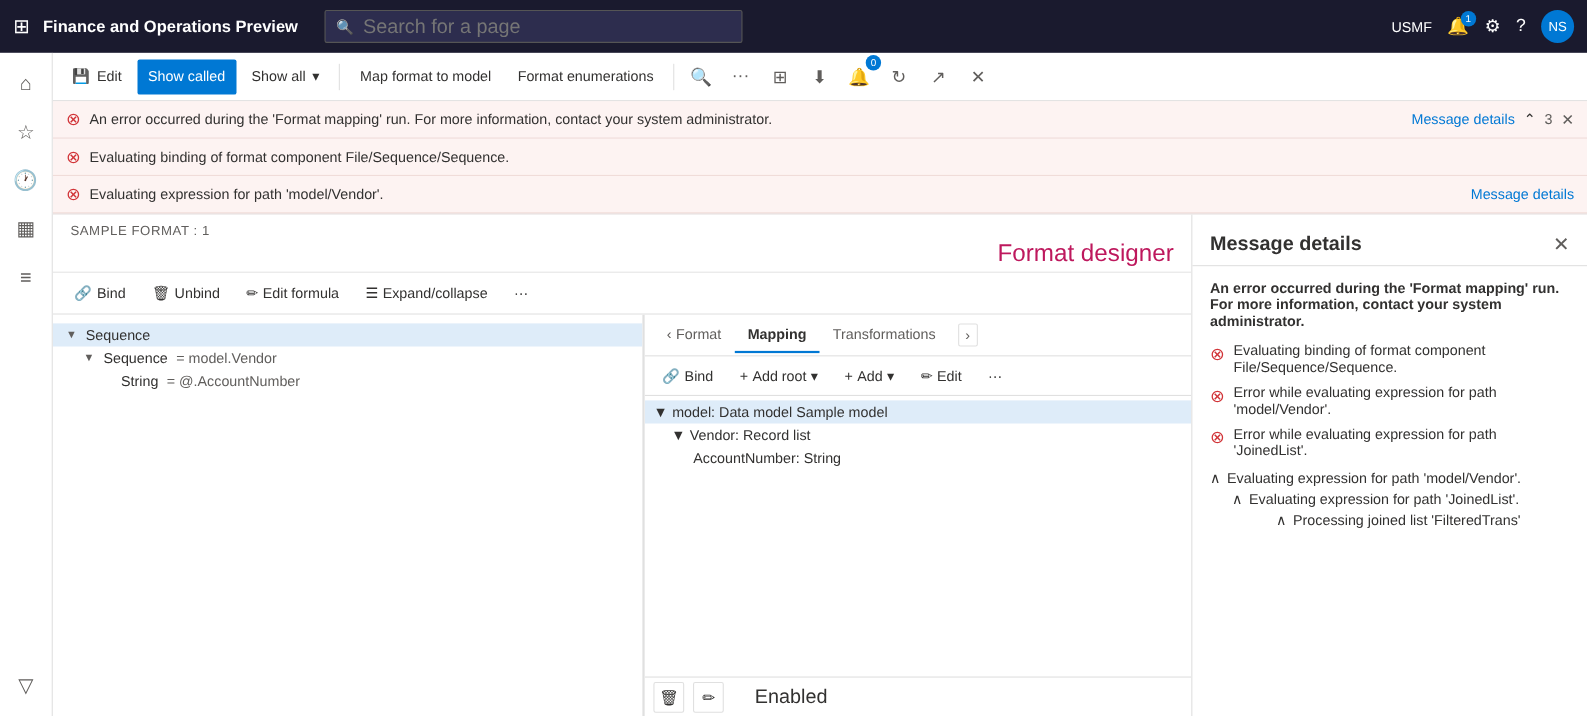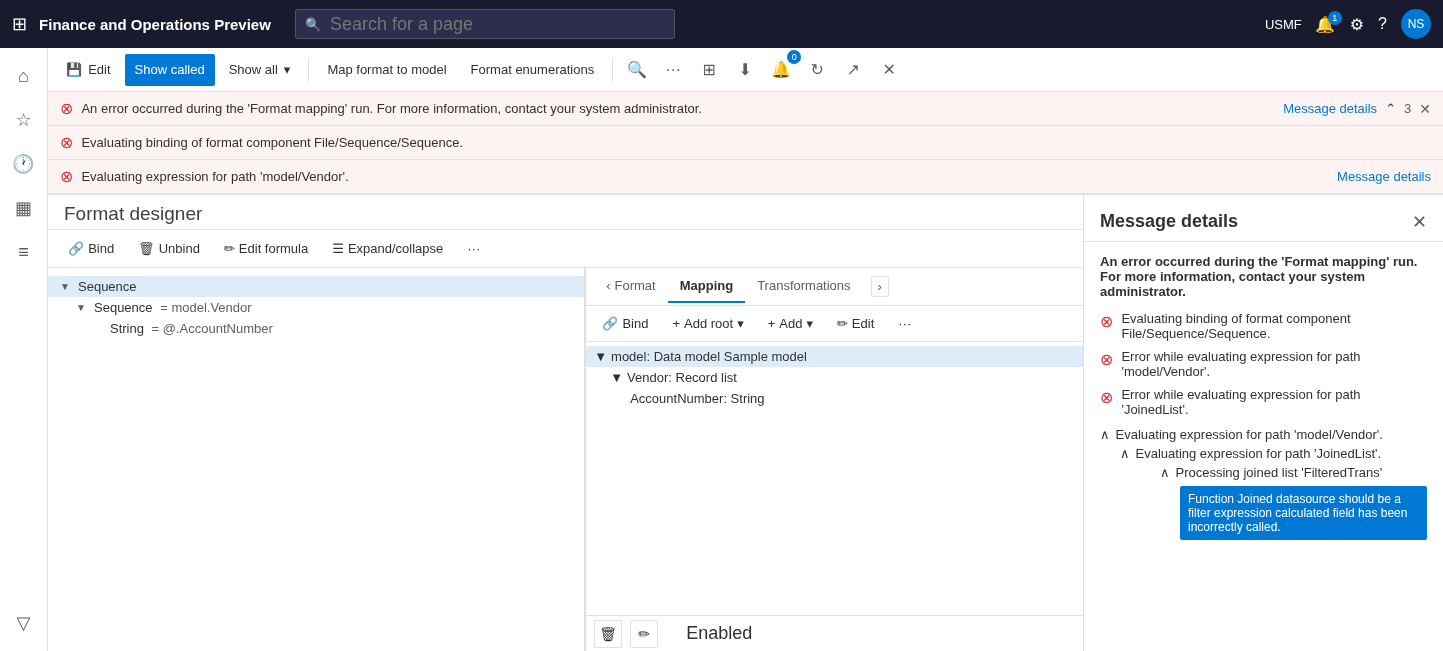--- a/index.html
+++ b/index.html
@@ -186,21 +186,21 @@
       flex-direction: column;
       overflow: hidden;
       padding: 0;
     }
     .designer-header {
       padding: 8px 16px 4px;
       background: #fff;
       border-bottom: 1px solid #e0e0e0;
     }
     .designer-subtitle { font-size: 12px; color: #605e5c; text-transform: uppercase; letter-spacing: 0.5px; }
-    .designer-title { font-size: 19px; font-weight: 300; color: #404040; }
+    .designer-title { font-size: 22px; font-weight: 300; color: #be185d; text-align: right; }
 
     
     .designer-toolbar {
       background: #fff;
       border-bottom: 1px solid #e0e0e0;
       height: 38px;
       display: flex;
       align-items: center;
       padding: 0 12px;
       gap: 8px;
@@ -493,20 +493,21 @@
         <span class="error-icon">⊗</span>
         <span class="error-text">Evaluating expression for path 'model/Vendor'.</span>
         <a class="error-link">Message details</a>
       </div>
     </div>
 
     <div class="main-panel">
 
       <div class="format-designer">
         <div class="designer-header">
+          <div class="designer-subtitle">SAMPLE FORMAT : 1</div>
           <div class="designer-title">Format designer</div>
         </div>
 
         <div class="designer-toolbar">
           <button class="designer-toolbar-btn">
             <span>🔗</span>
             <span>Bind</span>
           </button>
           <button class="designer-toolbar-btn">
             <span>🗑</span>
@@ -638,23 +639,20 @@
               <div class="message-section-header">
                 <span>∧</span>
                 <span>Evaluating expression for path 'JoinedList'.</span>
               </div>
 
               <div class="msg-indent-2">
                 <div class="message-section-header">
                   <span>∧</span>
                   <span>Processing joined list 'FilteredTrans'</span>
                 </div>
-                <div style="padding-left: 20px;">
-                  <div class="highlight-box">Function Joined datasource should be a filter expression calculated field has been incorrectly called.</div>
-                </div>
               </div>
             </div>
           </div>
         </div>
       </div>
     </div>
   </div>
 </div>
 
 </body></html>

